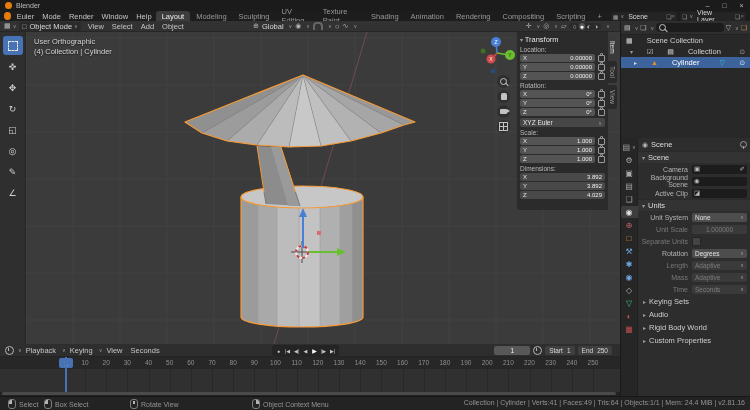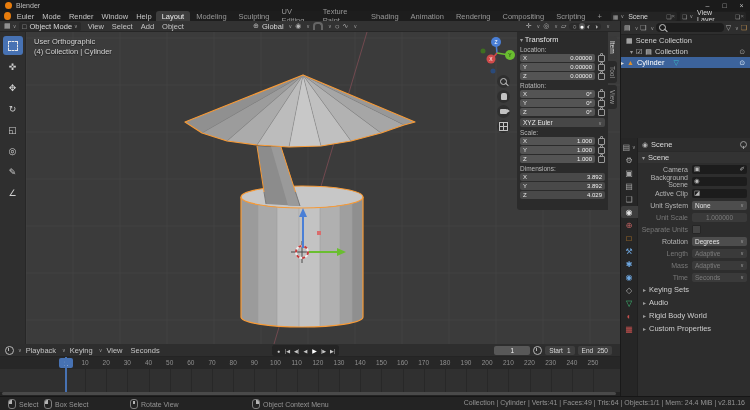--- a/index.html
+++ b/index.html
@@ -82,21 +82,21 @@
   #playheadpill{position:absolute;left:59px;top:1px;width:14px;height:10px;background:#4772b3;border-radius:2px;color:#fff;font-size:6.5px;display:flex;align-items:center;justify-content:center}
   #tracks{position:absolute;left:0;top:25px;width:620px;height:23px;background:#303030;overflow:hidden}
   .tline{position:absolute;top:0;bottom:0;width:1px;background:#282828}
   #playline{position:absolute;left:65px;top:13px;width:2px;height:35px;background:#4772b3}
   #tlscroll{position:absolute;left:0;top:48px;width:620px;height:4px;background:#232323}
   #tlscroll .bar{position:absolute;left:2px;top:0;height:3px;width:614px;background:#4a4a4a;border-radius:2px}
   
   #outliner{left:620px;top:21px;width:130px;height:117px;background:#282828;border-left:1px solid #191919;box-sizing:border-box}
   #outhdr{height:13px;background:#2e2e2e;display:flex;align-items:center;padding:0 3px;gap:2px;border-bottom:1px solid #222}
   .search{flex:1;height:9px;background:#1c1c1c;border-radius:4px;display:flex;align-items:center;padding:0 3px;gap:2px}
-  .orow{height:11px;display:flex;align-items:center;font-size:7.5px;color:#cfcfcf;gap:3px}
+  .orow{height:11px;display:flex;align-items:center;font-size:7.5px;color:#cfcfcf;gap:14px}
   .orow .eye{margin-left:auto;margin-right:5px;color:#9a9a9a;font-size:7px}
   .orow.sel{background:#3c639c;color:#fff}
   .oico{font-size:7px}
   
   #props{left:620px;top:138px;width:130px;height:258px;background:#2d2d2d;border-left:1px solid #191919;box-sizing:border-box}
   #ptabs{position:absolute;left:0;top:0;width:17px;height:258px;background:#262626;border-right:1px solid #202020;
          display:flex;flex-direction:column;align-items:center;padding-top:3px;box-sizing:border-box;gap:1px}
   .ptab{width:17px;height:12px;display:flex;align-items:center;justify-content:center;font-size:8px;color:#a8a8a8}
   .ptab.active{background:#3d3d3d;border-radius:2px 0 0 2px;color:#e4e4e4}
   #pbody{position:absolute;left:17px;top:0;width:113px;height:258px;overflow:hidden}
@@ -557,21 +557,21 @@
     <span class="oico">▦</span>
     <span>Scene Collection</span>
   </div>
   <div class="orow" style="padding-left:9px">
     <span class="tri">▾</span>
     <span class="oico">☑</span>
     <span class="oico">▤</span>
     <span>Collection</span>
     <span class="eye">⊙</span>
   </div>
-  <div class="orow sel" style="">
+  <div class="orow sel" style="padding-left:13px">
     <span class="tri" style="color:#d8d8d8">▸</span>
     <span class="oico" style="color:#e0902a">▲</span>
     <span>Cylinder</span>
     <span class="oico" style="color:#39c0c8;margin-left:6px">▽</span>
     <span class="eye" style="color:#cfe0f0">⊙</span>
   </div>
 </div>
 
 <div id="props" class="abs">
   <div id="ptabs">
@@ -613,20 +613,24 @@
       <span class="dfield">
           <span>◉</span>
         </span>
     </div>
     <div class="prow">
       <span class="lbl">Active Clip</span>
       <span class="dfield">
           <span>◪</span>
         </span>
     </div>
+    <div class="phdr">
+        <span class="tri">▾</span>
+        <span>Units</span>
+      </div>
     <div class="prow">
       <span class="lbl">Unit System</span>
       <span class="drop">
           <span>None</span>
           <span class="dd" style="margin-left:auto">∨</span>
         </span>
     </div>
     <div class="prow">
       <span class="lbl dis">Unit Scale</span>
       <span class="numf">

